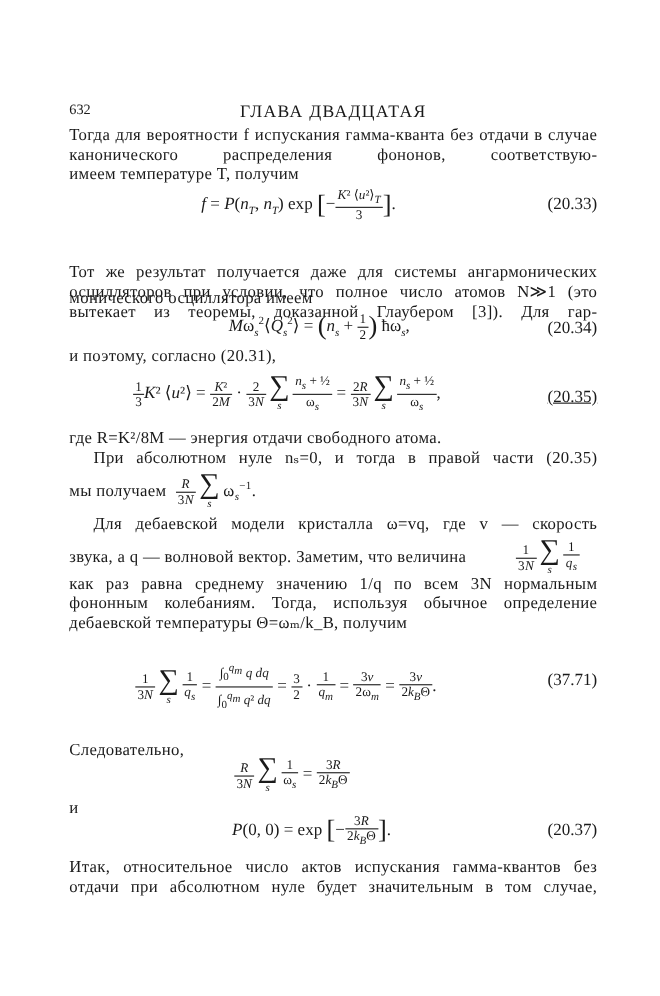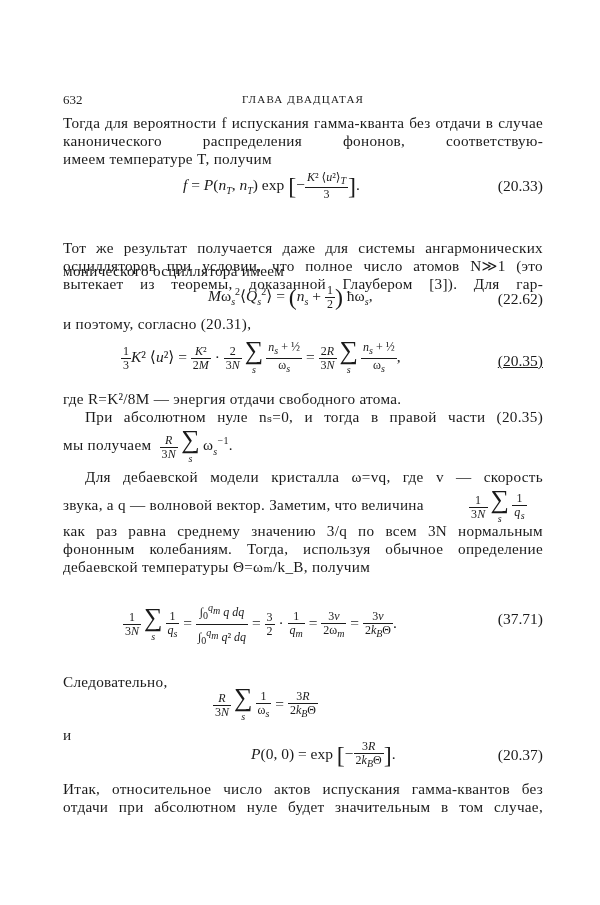--- a/index.html
+++ b/index.html
@@ -1,21 +1,21 @@
 <!DOCTYPE html>
 <html><head>
 <meta charset="utf-8">
 <style>
   html, body { margin:0; padding:0; background:#ffffff; }
   body { width:600px; height:905px; position:relative; overflow:hidden;
          font-family:"Liberation Serif", "DejaVu Serif", serif; color:#1a1a1a; }
   .page { position:absolute; left:63px; top:0; width:480px; }
   .header { position:absolute; top:92px; left:0; width:480px; height:18px; font-size:13px; }
   .pagenum { position:absolute; left:0; top:0; }
-  .running { position:absolute; left:0; width:480px; text-align:center; top:1px; font-size:11px; letter-spacing:1.2px; }
+  .running { position:absolute; left:0; width:480px; text-align:center; top:1px; font-size:16px; letter-spacing:1.2px; }
   .para { position:absolute; left:0; width:480px; font-size:15.2px; line-height:18px; text-align:justify; text-align-last:justify; letter-spacing:0.3px; }
   .para.last { text-align-last:left; }
   .indent { text-indent:22px; }
   .eq { position:absolute; left:0; width:480px; font-size:15.5px; }
   .eq .body { position:absolute; white-space:nowrap; }
   .eq .num { position:absolute; right:0; }
   i { font-style:italic; }
   .frac { display:inline-block; vertical-align:middle; text-align:center; font-size:12px; line-height:13px; }
   .frac .n { display:block; padding:0 2px; border-bottom:1px solid #1a1a1a; }
   .frac .d { display:block; padding:0 2px; }
@@ -45,21 +45,21 @@
     <span class="num" style="top:12px;">(20.33)</span>
   </div>
 
   <div class="para" style="top:208px;margin-top:31px;">Тот же результат получается даже для системы ангармонических осцилляторов при условии, что полное число атомов N≫1 (это вытекает из теоремы, доказанной Глаубером [3]). Для гар-</div>
   <div class="para last" style="top:262px;">монического осциллятора имеем</div>
 
   <div class="eq" style="top:280px;height:34px;">
     <span class="body" style="left:145px;top:4px;">
       <i>M</i>ω<sub><i>s</i></sub><sup>2</sup>⟨<i>Q</i><sub><i>s</i></sub><sup>2</sup>⟩ = <span class="br">(</span><i>n<sub>s</sub></i> + <span class="frac"><span class="n">1</span><span class="d">2</span></span><span class="br">)</span> ħω<sub><i>s</i></sub>,
     </span>
-    <span class="num" style="top:10px;">(22.62)</span>
+    <span class="num" style="top:10px;">(20.34)</span>
   </div>
 
   <div class="para last" style="top:315px;">и поэтому, согласно (20.31),</div>
 
   <div class="eq" style="top:335px;height:55px;">
     <span class="body" style="left:58px;top:4px;">
       <span class="frac"><span class="n">1</span><span class="d">3</span></span><i>K</i>² ⟨<i>u</i>²⟩ = <span class="frac"><span class="n"><i>K</i>²</span><span class="d">2<i>M</i></span></span> · <span class="frac"><span class="n">2</span><span class="d">3<i>N</i></span></span><span class="sum"><span class="sig">∑</span><span class="sub">s</span></span><span class="frac"><span class="n"><i>n<sub>s</sub></i> + ½</span><span class="d">ω<sub><i>s</i></sub></span></span> = <span class="frac"><span class="n">2<i>R</i></span><span class="d">3<i>N</i></span></span><span class="sum"><span class="sig">∑</span><span class="sub">s</span></span><span class="frac"><span class="n"><i>n<sub>s</sub></i> + ½</span><span class="d">ω<sub><i>s</i></sub></span></span>,
     </span>
     <span class="num" style="top:17px;text-decoration:underline;">(20.35)</span>
   </div>
@@ -75,42 +75,42 @@
   </div>
 
   <div class="para indent" style="top:468px;">Для дебаевской модели кристалла ω=vq, где v — скорость</div>
   <div class="eq" style="top:486px;height:36px;">
     <span class="body" style="left:0;top:2px;font-size:15.2px;letter-spacing:0.3px;">
       <span>звука, а q — волновой вектор. Заметим, что величина</span>&nbsp;&nbsp;&nbsp;&nbsp;&nbsp;&nbsp;&nbsp;&nbsp;&nbsp;&nbsp;
       <span class="frac"><span class="n">1</span><span class="d">3<i>N</i></span></span><span class="sum"><span class="sig">∑</span><span class="sub">s</span></span><span class="frac"><span class="n">1</span><span class="d"><i>q<sub>s</sub></i></span></span>
     </span>
   </div>
 
-  <div class="para" style="top:522px;">как раз равна среднему значению 3/q по всем 3N нормальным фононным колебаниям. Тогда, используя обычное определение</div>
+  <div class="para" style="top:522px;">как раз равна среднему значению 1/q по всем 3N нормальным фононным колебаниям. Тогда, используя обычное определение</div>
   <div class="para last" style="top:558px;">дебаевской температуры Θ=ωₘ/k_B, получим</div>
 
   <div class="eq" style="top:580px;height:90px;">
     <span class="body" style="left:60px;top:20px;">
       <span class="frac"><span class="n">1</span><span class="d">3<i>N</i></span></span><span class="sum"><span class="sig">∑</span><span class="sub">s</span></span><span class="frac"><span class="n">1</span><span class="d"><i>q<sub>s</sub></i></span></span> = <span class="frac" style="line-height:16px;"><span class="n">∫<sub>0</sub><sup><i>q<sub>m</sub></i></sup> <i>q dq</i></span><span class="d">∫<sub>0</sub><sup><i>q<sub>m</sub></i></sup> <i>q</i>² <i>dq</i></span></span> = <span class="frac"><span class="n">3</span><span class="d">2</span></span> · <span class="frac"><span class="n">1</span><span class="d"><i>q<sub>m</sub></i></span></span> = <span class="frac"><span class="n">3<i>v</i></span><span class="d">2ω<sub><i>m</i></sub></span></span> = <span class="frac"><span class="n">3<i>v</i></span><span class="d">2<i>k<sub>B</sub></i>Θ</span></span>.
     </span>
     <span class="num" style="top:30px;">(37.71)</span>
   </div>
 
   <div class="para last" style="top:673px;">Следовательно,</div>
 
   <div class="eq" style="top:684px;height:42px;">
     <span class="body" style="left:150px;top:2px;">
       <span class="frac"><span class="n"><i>R</i></span><span class="d">3<i>N</i></span></span><span class="sum"><span class="sig">∑</span><span class="sub">s</span></span><span class="frac"><span class="n">1</span><span class="d">ω<sub><i>s</i></sub></span></span> = <span class="frac"><span class="n">3<i>R</i></span><span class="d">2<i>k<sub>B</sub></i>Θ</span></span>
     </span>
   </div>
 
   <div class="para last" style="top:726px;">и</div>
 
   <div class="eq" style="top:736px;height:38px;">
-    <span class="body" style="left:148px;top:4px;margin-left:40px;">
+    <span class="body" style="left:148px;top:4px;">
       <i>P</i>(0, 0) = exp <span class="br">[</span>−<span class="frac"><span class="n">3<i>R</i></span><span class="d">2<i>k<sub>B</sub></i>Θ</span></span><span class="br">]</span>.
     </span>
     <span class="num" style="top:10px;">(20.37)</span>
   </div>
 
   <div class="para" style="top:780px;">Итак, относительное число актов испускания гамма-квантов без</div>
   <div class="para" style="top:798px;">отдачи при абсолютном нуле будет значительным в том случае,</div>
 
 </div>
 

